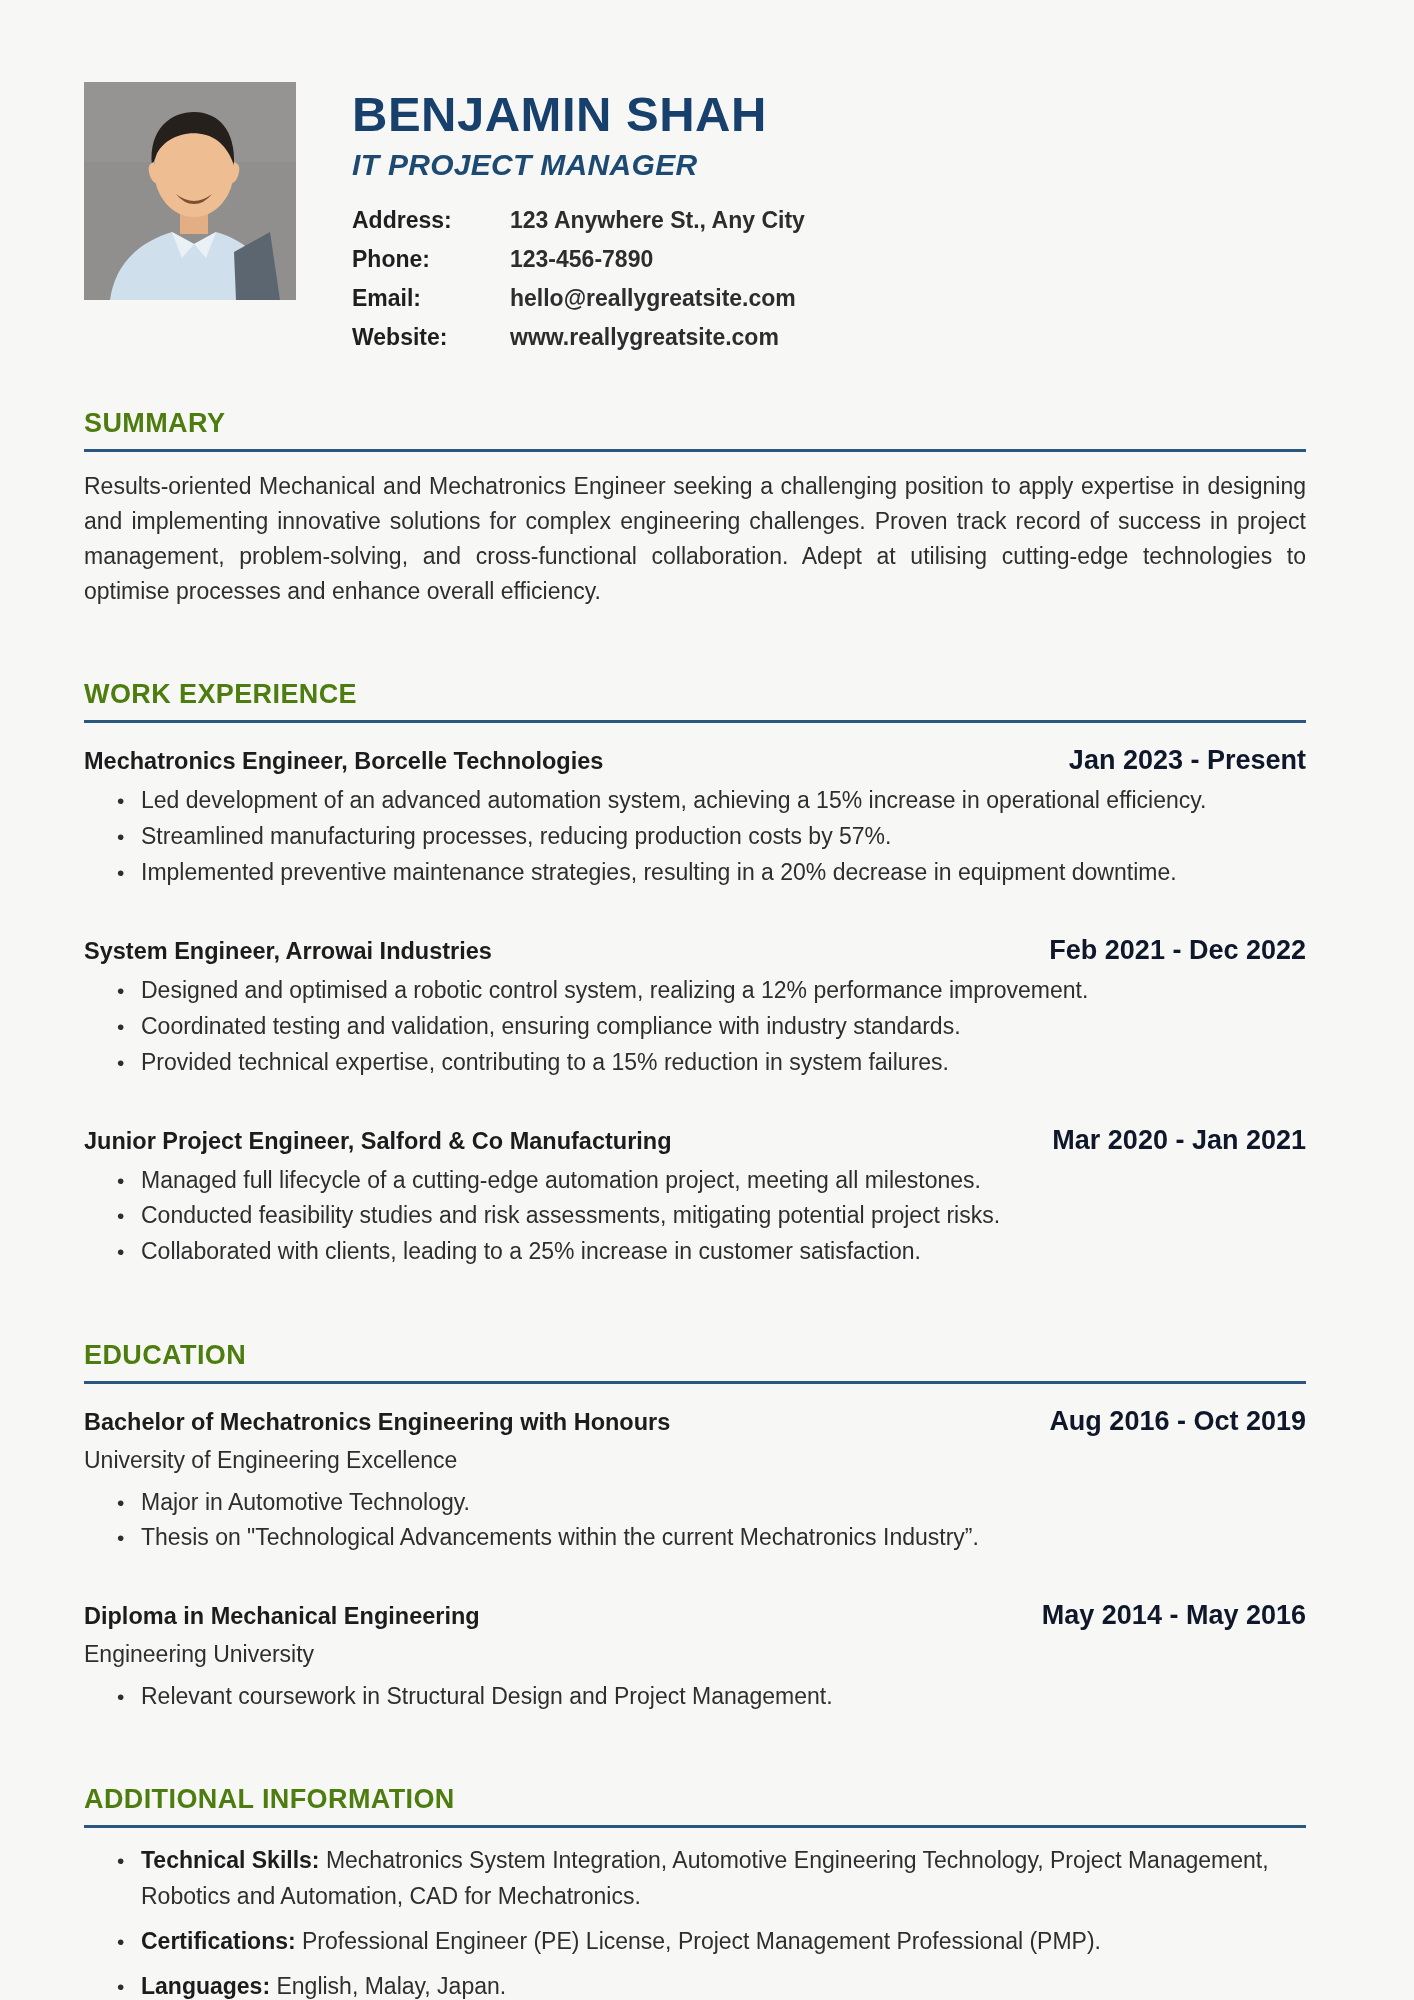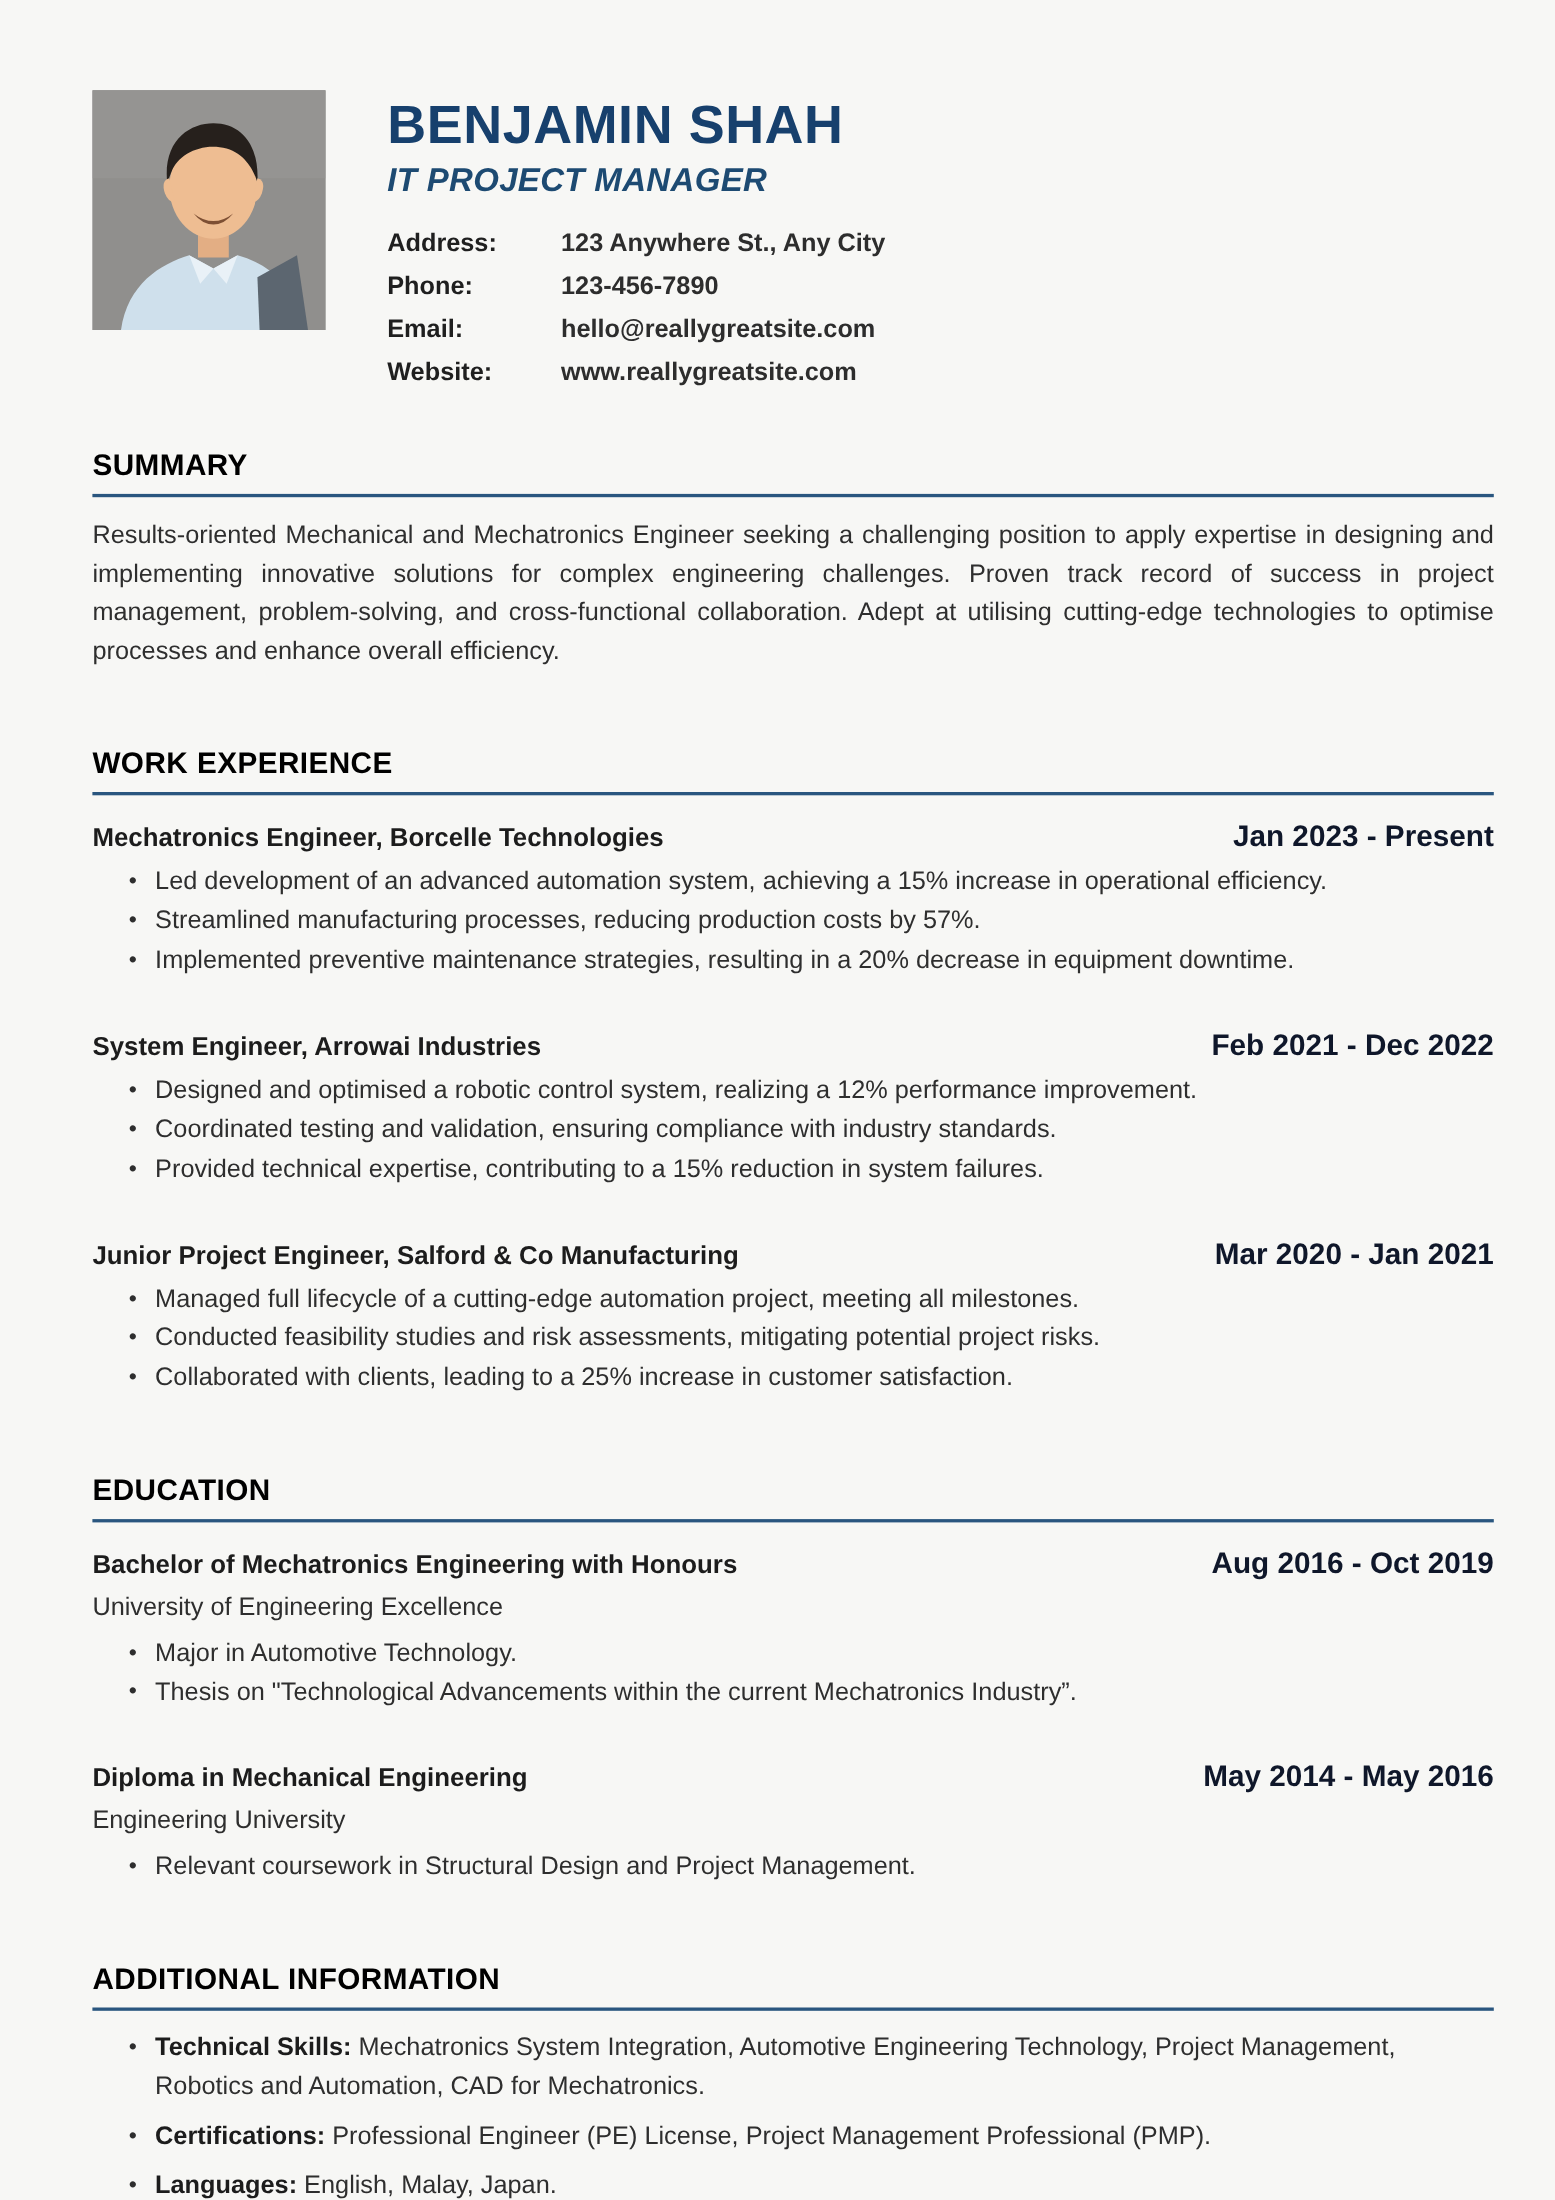--- a/index.html
+++ b/index.html
@@ -7,21 +7,21 @@
   body {
     height: 2000px;
     background: #f7f7f5;
     font-family: "Liberation Sans", sans-serif;
     color: #2e2e2e;
     overflow: hidden;
   }
   .page {
     width: 1414px;
     height: 2000px;
-    padding: 82px 56px 0 84px;
+    padding: 82px 108px 0 84px;
   }
   
   .header { display: flex; gap: 56px; }
   .photo-frame {
     width: 212px; height: 218px; flex: 0 0 auto;
     overflow: hidden; background: #8f8f8d;
   }
   .photo-frame svg { display: block; }
   .header-text { flex: 1 1 auto; padding-top: 6px; }
   .name {
@@ -31,21 +31,21 @@
   .job-title {
     font-size: 30px; font-style: italic; font-weight: 700;
     color: #1d4a72; margin-top: 7px; letter-spacing: 0.3px;
   }
   .contact { margin-top: 24px; display: grid; grid-template-columns: 158px auto; row-gap: 9px; }
   .contact .c-label { font-weight: 700; color: #1f1f1f; font-size: 23px; line-height: 1.3; }
   .contact .c-value { color: #2d2d2d; font-size: 23px; line-height: 1.3; font-weight: bold; }
   
   .section { margin-top: 56px; }
   .section-heading {
-    font-size: 27px; font-weight: 800; color: #000000; letter-spacing: 0.4px;
+    font-size: 27px; font-weight: 800; color: #4d7c0f; letter-spacing: 0.4px;
   }
   .section-rule {
     border: none; border-top: 3px solid #2a567f; margin-top: 10px; margin-bottom: 0;
   }
   .summary-text {
     margin-top: 17px; font-size: 23px; line-height: 1.52;
     text-align: justify; color: #2e2e2e;
   }
   .section-gap-lg { margin-top: 70px; }
   

